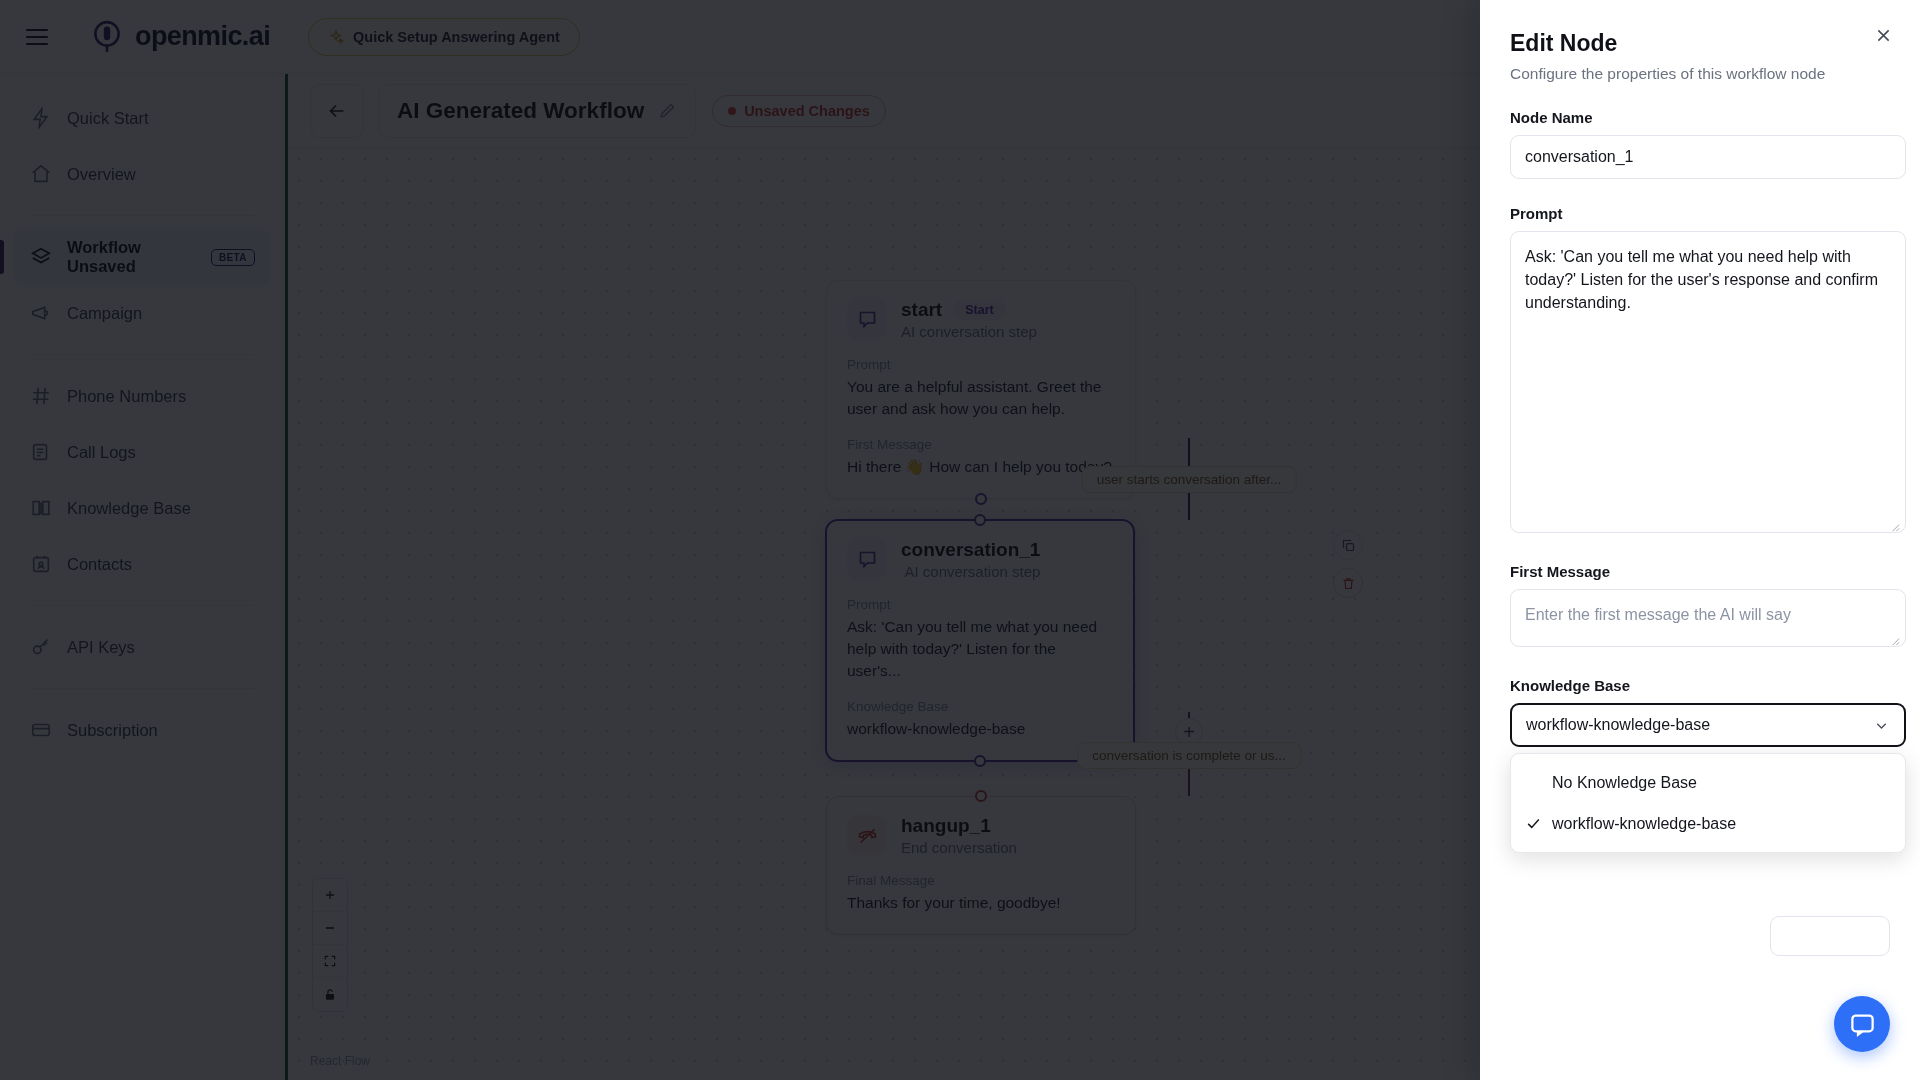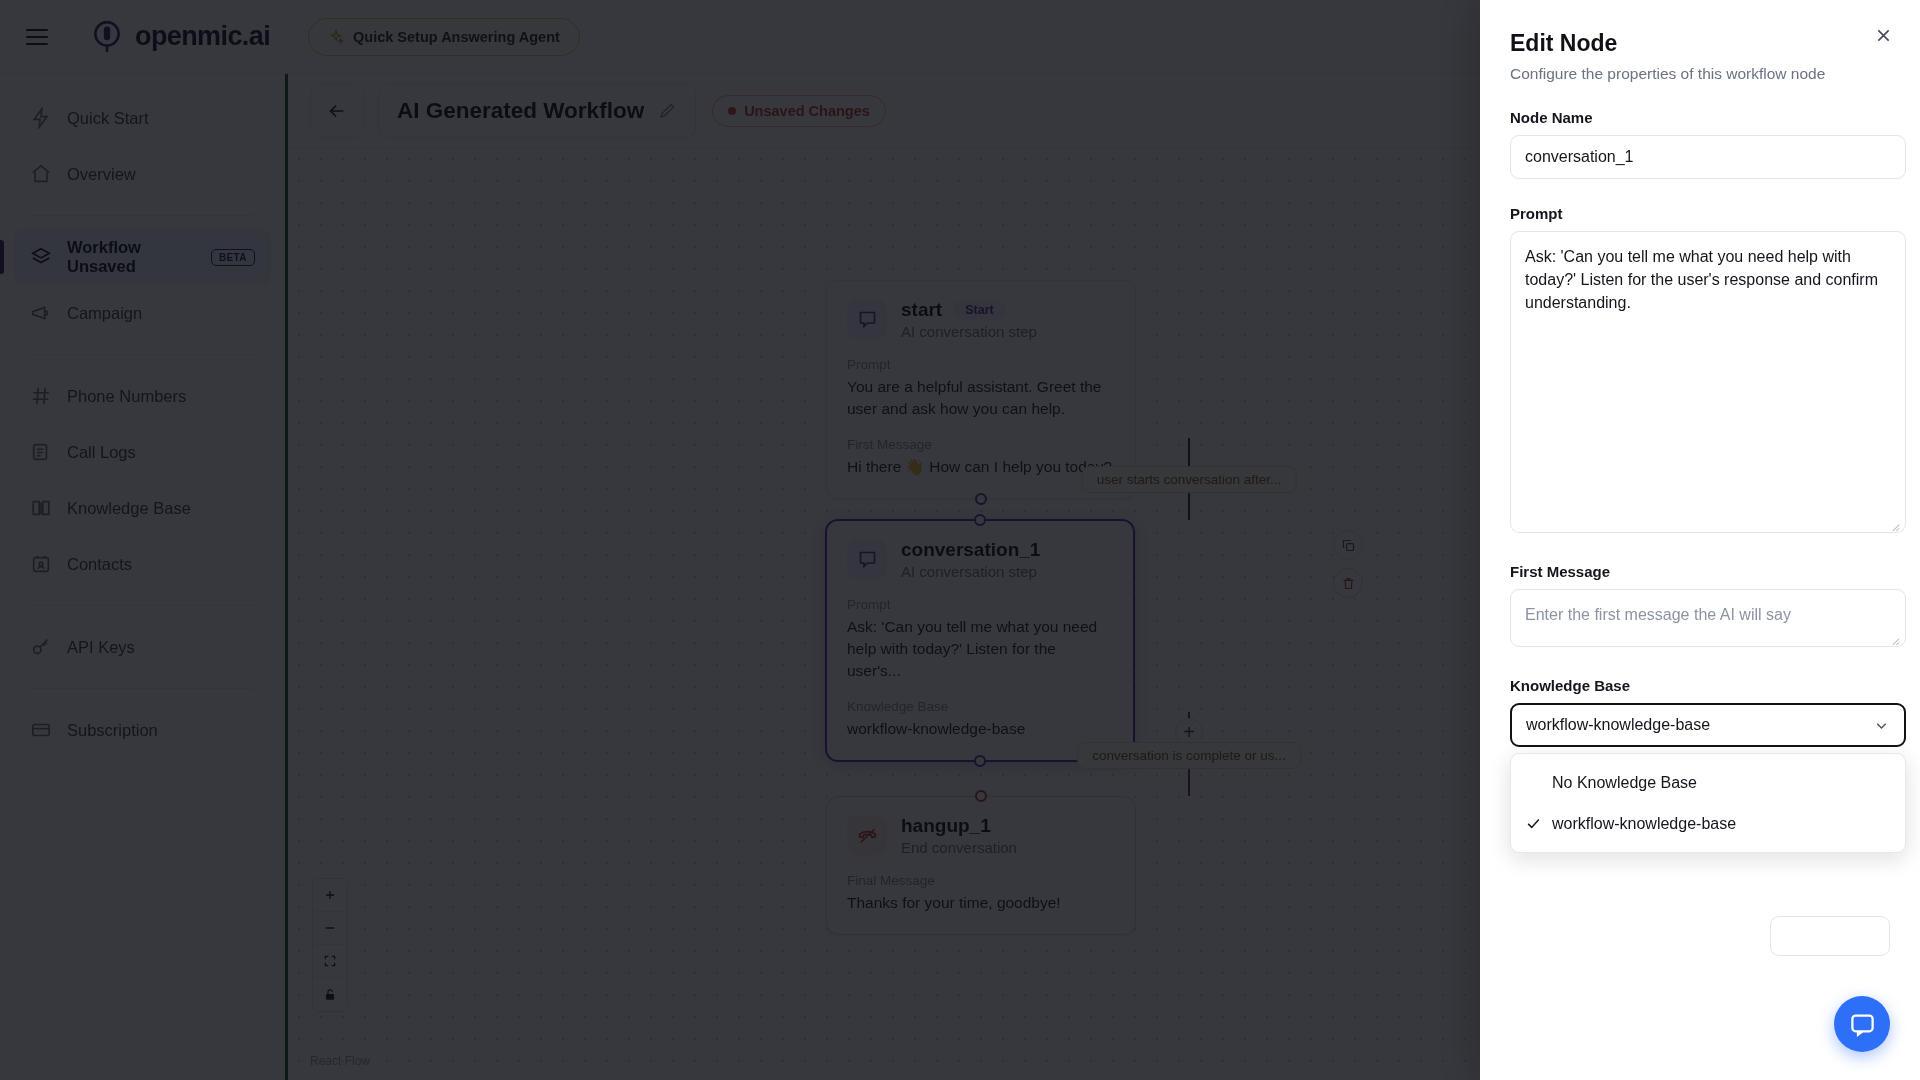--- a/index.html
+++ b/index.html
@@ -109,21 +109,21 @@
   }
 
   
   .node {
     position:absolute; width:310px; background:#fff;
     border:1px solid #e7e7ef; border-radius:13px; padding: 18px 20px 20px;
     box-shadow: 0 1px 3px rgba(20,20,40,.06);
   }
   .node.selected { border:2px solid #5b2ea6; box-shadow: 0 3px 14px rgba(91,46,166,.18); }
   .node.hangup { border:1px solid #edd3d3; }
-  .node-head { display:flex; align-items:flex-start; gap:14px; }
+  .node-head { display:flex; align-items:flex-start; gap:14px;text-align:right; }
   .node-ico {
     width:40px;height:40px;border-radius:10px;flex:none;
     display:flex;align-items:center;justify-content:center;
     background:#f1ecfb; color:#5b2ea6;
   }
   .node.hangup .node-ico { background:#fbeded; color:#c0392b; }
   .node-titlerow { display:flex; align-items:center; gap:11px; }
   .node-title { font-size:19px; font-weight:700; color:#14151b; }
   .pill-start {
     font-size:12.5px; font-weight:600; color:#5b2ea6; background:#f1ecfb;

